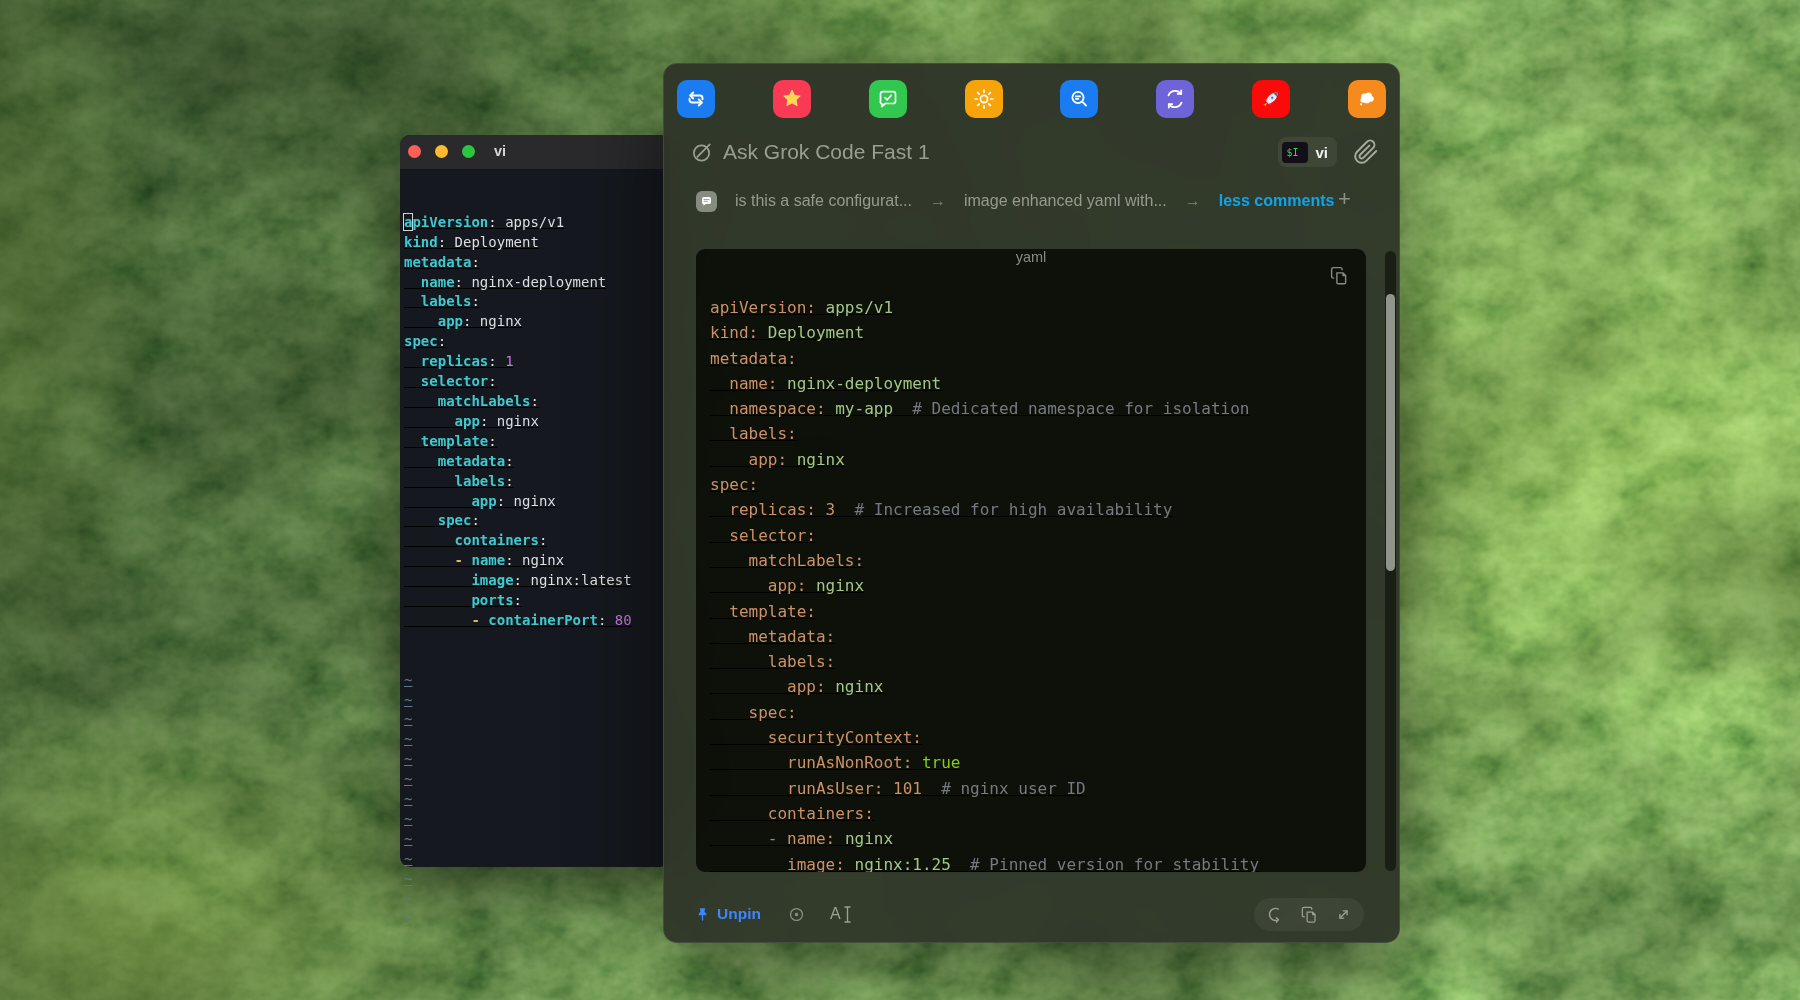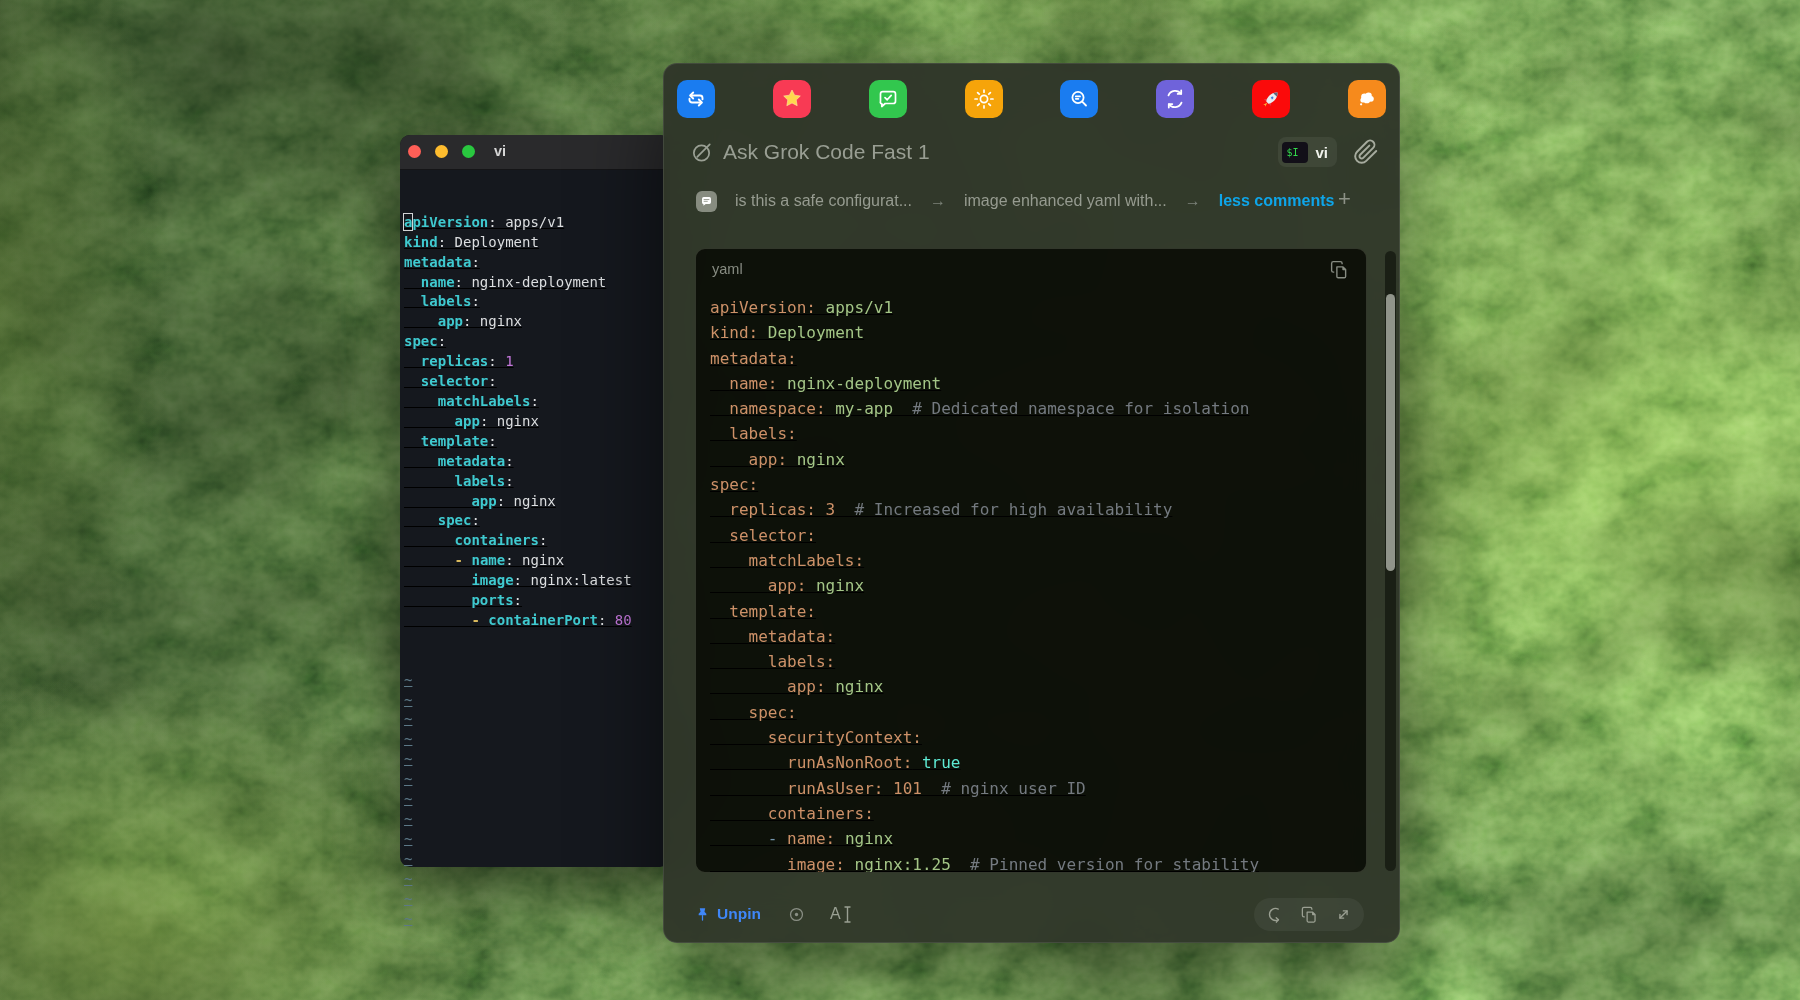--- a/index.html
+++ b/index.html
@@ -53,26 +53,26 @@
 
   .crumb-row{position:absolute;top:125px;left:32px;right:40px;height:24px;display:flex;align-items:center;gap:18px;}
   .crumb-chat{width:21px;height:21px;border-radius:6px;background:#878c80;display:flex;align-items:center;justify-content:center;}
   .crumb{font-size:16px;color:#969b90;white-space:nowrap;}
   .crumb.active{color:#0ea5e9;font-weight:bold;}
   .crumb-sep{font-size:16px;color:#7d837a;}
   .crumb-add{position:absolute;left:642px;top:-3px;font-size:22px;color:#8d9287;font-weight:300;}
 
   .code-card{position:absolute;left:31px;top:184px;width:672px;height:625px;border-radius:10px;
     background:rgba(10,12,7,0.9);border:1px solid rgba(165,175,145,0.25);overflow:hidden;box-sizing:border-box;}
-  .card-head{height:40px;display:flex;align-items:center;padding:0 16px;}
+  .card-head{height:40px;display:flex;align-items:center;padding:0 16px;flex-direction:column;}
   .card-lang{font-size:14.5px;color:#878c82;}
   .copy-btn{margin-left:auto;display:flex;}
   .card-code{padding:6px 0 0 14px;font-family:"DejaVu Sans Mono",monospace;font-size:16px;line-height:25.3px;white-space:pre;}
   .g-k{color:#cd9168;} .g-p{color:#c9cdc3;} .g-v{color:#a4c687;} .g-c{color:#747a80;}
-  .g-b{color:#5eead4;} .g-n{color:#cd9168;} .g-d{color:#7596ad;}
+  .g-b{color:#84cc16;} .g-n{color:#cd9168;} .g-d{color:#7596ad;}
 
   .scroll-track{position:absolute;left:721px;top:187px;width:11px;height:620px;border-radius:6px;background:rgba(8,10,5,0.55);}
   .scroll-thumb{position:absolute;left:1px;top:43px;width:9px;height:277px;border-radius:5px;background:#90948a;}
 
   .footer-row{position:absolute;top:832px;left:30px;right:35px;height:36px;display:flex;align-items:center;}
   .unpin-btn{display:flex;align-items:center;gap:6px;color:#3f86f7;font-size:15.5px;font-weight:600;}
   .record-btn{margin-left:26px;display:flex;}
   .ai-btn{margin-left:24px;display:flex;align-items:center;gap:2px;color:#9aa093;font-size:16px;}
   .footer-pill{margin-left:auto;width:110px;height:33px;border-radius:17px;background:rgba(255,255,255,0.05);
     display:flex;align-items:center;justify-content:center;gap:15px;}

